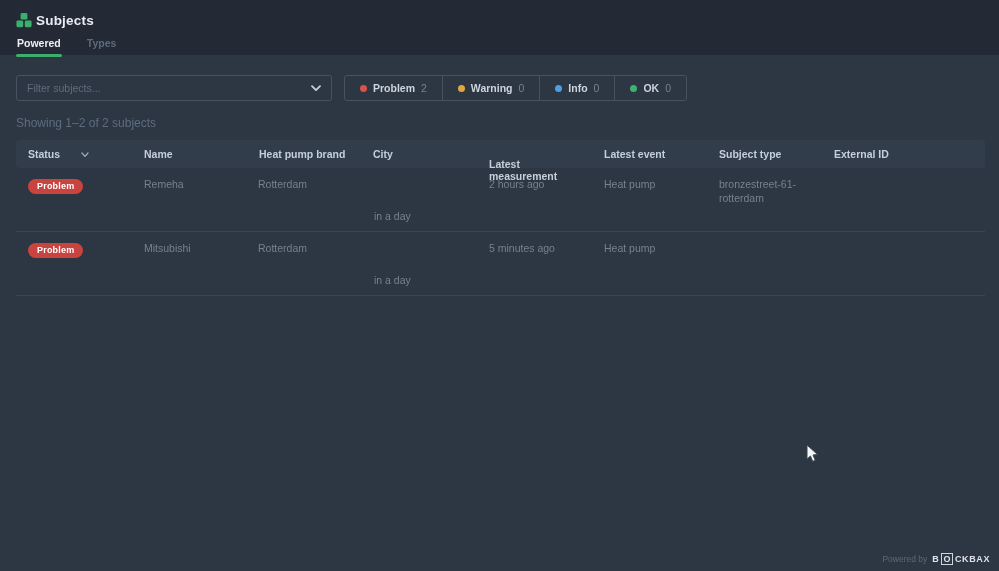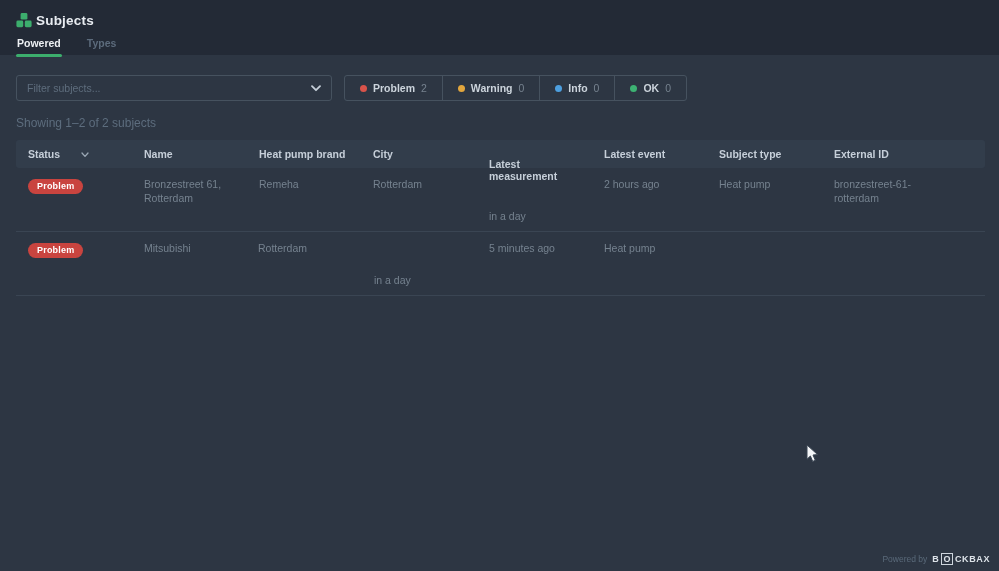--- a/index.html
+++ b/index.html
@@ -175,23 +175,20 @@
       <div class="th col-meas">Latest measurement</div>
       <div class="th col-event">Latest event</div>
       <div class="th col-type">Subject type</div>
       <div class="th col-ext">External ID</div>
     </div>
     <div class="tbody" id="tbody">
   <div class="tr">
     <div class="td col-status">
       <span class="badge">Problem</span>
     </div>
-    <div class="td col-name">
-            <span class="wrap">Bronzestreet 61, Rotterdam</span>
-          </div>
     <div class="td col-brand">Remeha</div>
     <div class="td col-city">Rotterdam</div>
     <div class="td col-meas">in a day</div>
     <div class="td col-event">2 hours ago</div>
     <div class="td col-type">Heat pump</div>
     <div class="td col-ext">
             <span class="wrap">bronzestreet-61-rotterdam</span>
           </div>
   </div>
 

